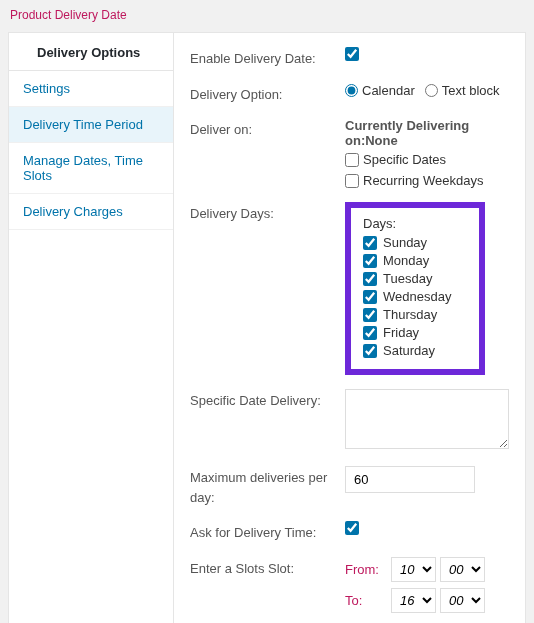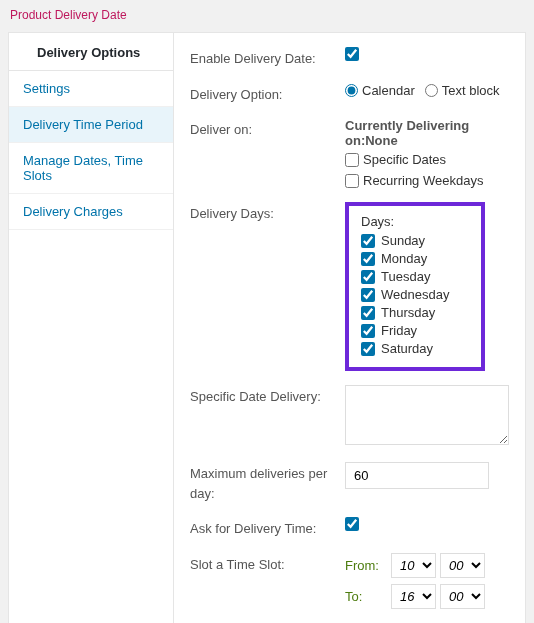--- a/index.html
+++ b/index.html
@@ -114,21 +114,21 @@
     }
     .check-label {
       display: flex;
       align-items: center;
       gap: 4px;
       cursor: pointer;
       font-size: 13px;
     }
     
     .days-box {
-      border: 4px solid #6d28d9;
+      border: 6px solid #6d28d9;
       padding: 8px 12px;
       background: #fff;
       display: inline-block;
       min-width: 140px;
     }
     .days-box-title {
       font-size: 13px;
       color: #333;
       margin-bottom: 4px;
     }
@@ -147,32 +147,32 @@
       border: 1px solid #ddd;
       resize: vertical;
       font-size: 13px;
       padding: 4px;
     }
     
     .text-input {
       border: 1px solid #ddd;
       padding: 5px 8px;
       font-size: 13px;
-      width: 144px;
+      width: 130px;
     }
     
     .time-slot-row {
       display: flex;
       align-items: center;
       gap: 4px;
       margin-bottom: 6px;
     }
     .time-label {
       font-size: 13px;
-      color: #4d7c0f;
+      color: #be185d;
       min-width: 42px;
     }
     select.time-select {
       border: 1px solid #ddd;
       padding: 3px 4px;
       font-size: 13px;
       background: #fff;
       cursor: pointer;
       font-style: italic;
     }
@@ -294,21 +294,21 @@
       </div>
 
       <div class="form-row">
         <div class="form-label">Ask for Delivery Time:</div>
         <div class="form-field">
           <input type="checkbox" checked="" style="">
         </div>
       </div>
 
       <div class="form-row">
-        <div class="form-label">Slot a Time Slot:</div>
+        <div class="form-label">Enter a Slots Slot:</div>
         <div class="form-field">
           <div class="time-slot-row">
             <span class="time-label">From:</span>
             <select class="time-select">
               <option value="10" selected="">10</option>
               <option value="11">11</option>
               <option value="12">12</option>
               <option value="13">13</option>
               <option value="14">14</option>
               <option value="15">15</option>

